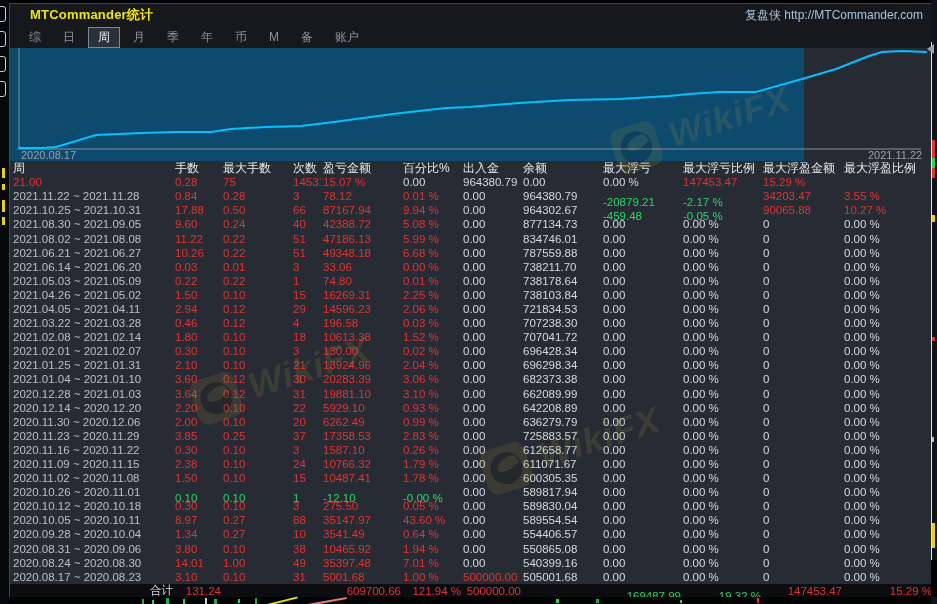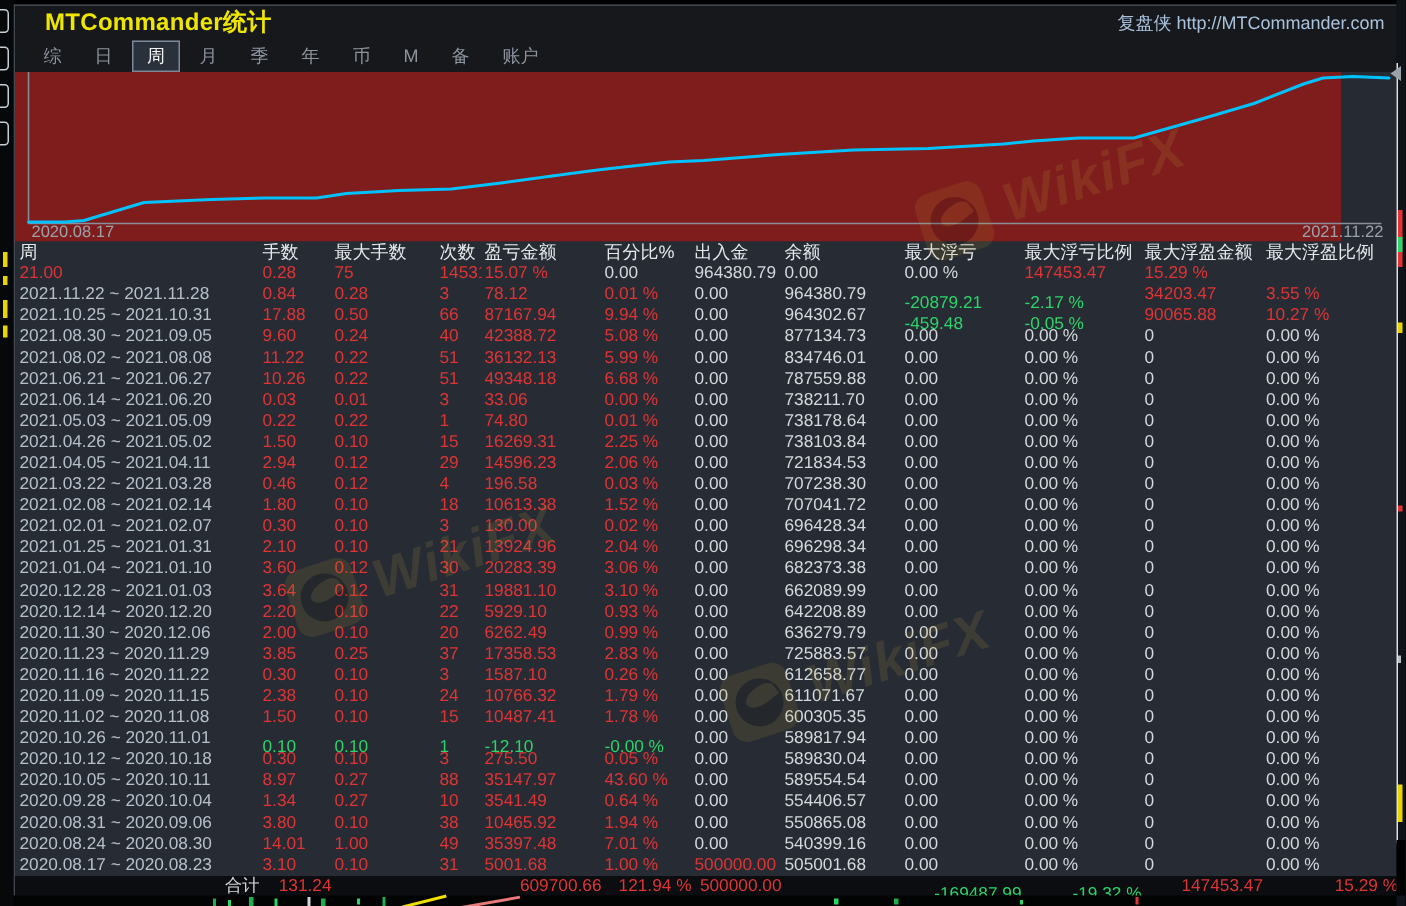--- a/index.html
+++ b/index.html
@@ -13,28 +13,28 @@
   .edge-right { position:absolute; right:0; top:0; width:6px; height:604px; background:#101318; z-index:5; }
   .edge-right .vline { position:absolute; left:0; top:42px; width:1px; height:520px; background:#dfe3e8; }
   .edge-right .tri { position:absolute; left:-4px; top:44px; width:0; height:0; border-top:5px solid transparent; border-bottom:5px solid transparent; border-right:7px solid #9aa2ac; }
   .edge-bottom { position:absolute; left:0; bottom:0; width:937px; height:7px; background:#020303; z-index:4; }
   .frag { position:absolute; }
 
   
   .window { position:absolute; left:9px; top:3px; width:922px; height:594px; background:#262b33; border-left:1px solid #40474f; border-top:1px solid #40474f; z-index:3; }
 
   .titlebar { position:absolute; left:0; top:0; width:100%; height:22px; background:#16181c; display:flex; align-items:center; justify-content:space-between; padding:0 8px 0 20px; }
-  .title { color:#efe600; font-size:16px; font-weight:bold; letter-spacing:0.2px; }
+  .title { color:#efe600; font-size:13px; font-weight:bold; letter-spacing:0.2px; }
   .brand { color:#a9c3de; font-size:12px; }
 
   .menubar { position:absolute; left:0; top:22px; width:100%; height:22px; background:#16181c; display:flex; align-items:center; gap:0; padding-left:8px; }
   .menu-item { color:#8d949e; font-size:12px; padding:1px 9px; margin:0 2px; cursor:default; }
   .menu-item.active { color:#f2f4f6; border:1px solid #7d8897; background:#2b313a; }
 
-  .chart { position:absolute; left:0; top:44px; width:884px; height:113px; background:#7f1d1d; }
+  .chart { position:absolute; left:0; top:44px; width:794px; height:113px; background:#0c4a6e; }
   .chart svg { position:absolute; left:0; top:0; }
   .axis-label { position:absolute; color:#9aa2ab; font-size:11px; top:101px; }
   .axis-label.start { left:11px; }
   .axis-label.end { left:858px; }
 
   
   .wm { position:absolute; display:flex; align-items:center; gap:12px; opacity:0.14; transform:rotate(-18deg); pointer-events:none; z-index:6; }
   .wm-badge { width:46px; height:46px; border-radius:10px; background:#b8992e; position:relative; overflow:hidden; }
   .wm-badge:before { content:""; position:absolute; left:7px; top:7px; width:32px; height:32px; border-radius:50%; background:#17140a; }
   .wm-badge:after { content:""; position:absolute; left:14px; top:13px; width:22px; height:12px; border-radius:50% 50% 0 60%; background:#b8992e; transform:rotate(-20deg); }
@@ -197,21 +197,21 @@
         <div class="c-white">0.00</div>
         <div class="c-white">0.00 %</div>
         <div class="c-white">0</div>
         <div class="c-white">0.00 %</div>
       </div>
       <div class="trow">
         <div class="c-date">2021.08.02 ~ 2021.08.08</div>
         <div class="c-red">11.22</div>
         <div class="c-red">0.22</div>
         <div class="c-red">51</div>
-        <div class="c-red">36132.13</div>
+        <div class="c-red">47186.13</div>
         <div class="c-red">5.99 %</div>
         <div class="c-white">0.00</div>
         <div class="c-white">834746.01</div>
         <div class="c-white">0.00</div>
         <div class="c-white">0.00 %</div>
         <div class="c-white">0</div>
         <div class="c-white">0.00 %</div>
       </div>
       <div class="trow">
         <div class="c-date">2021.06.21 ~ 2021.06.27</div>

